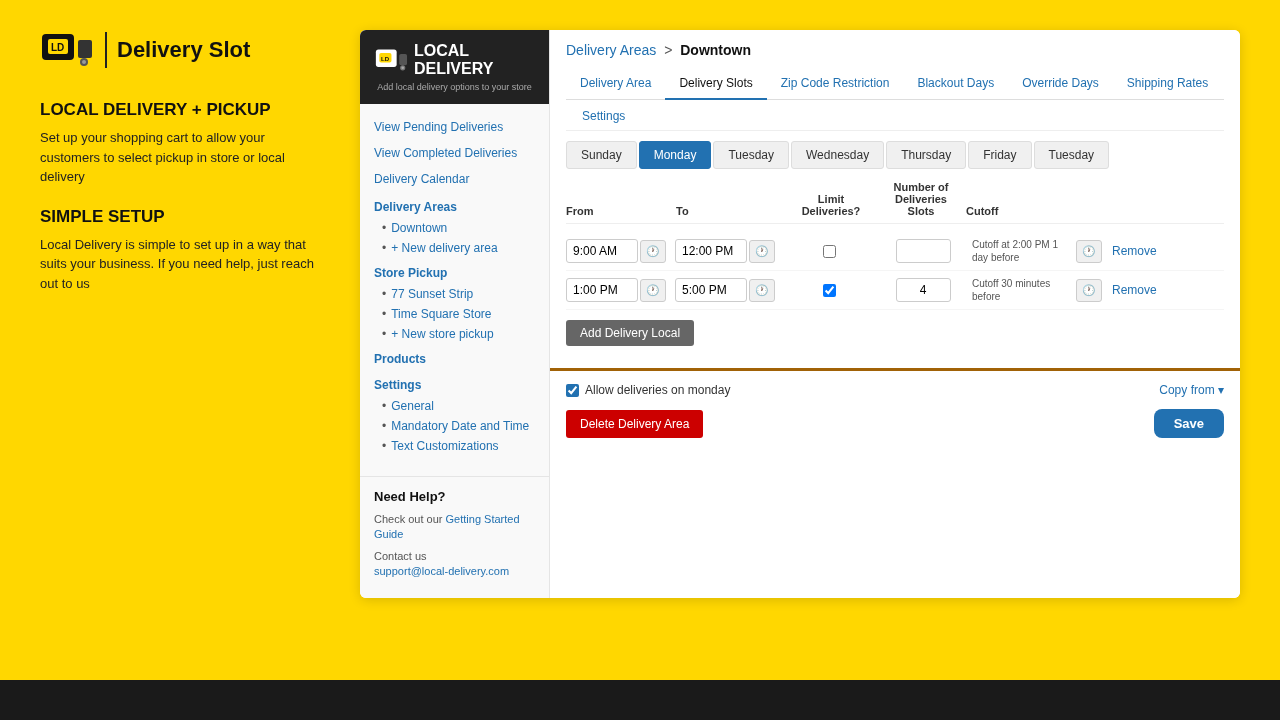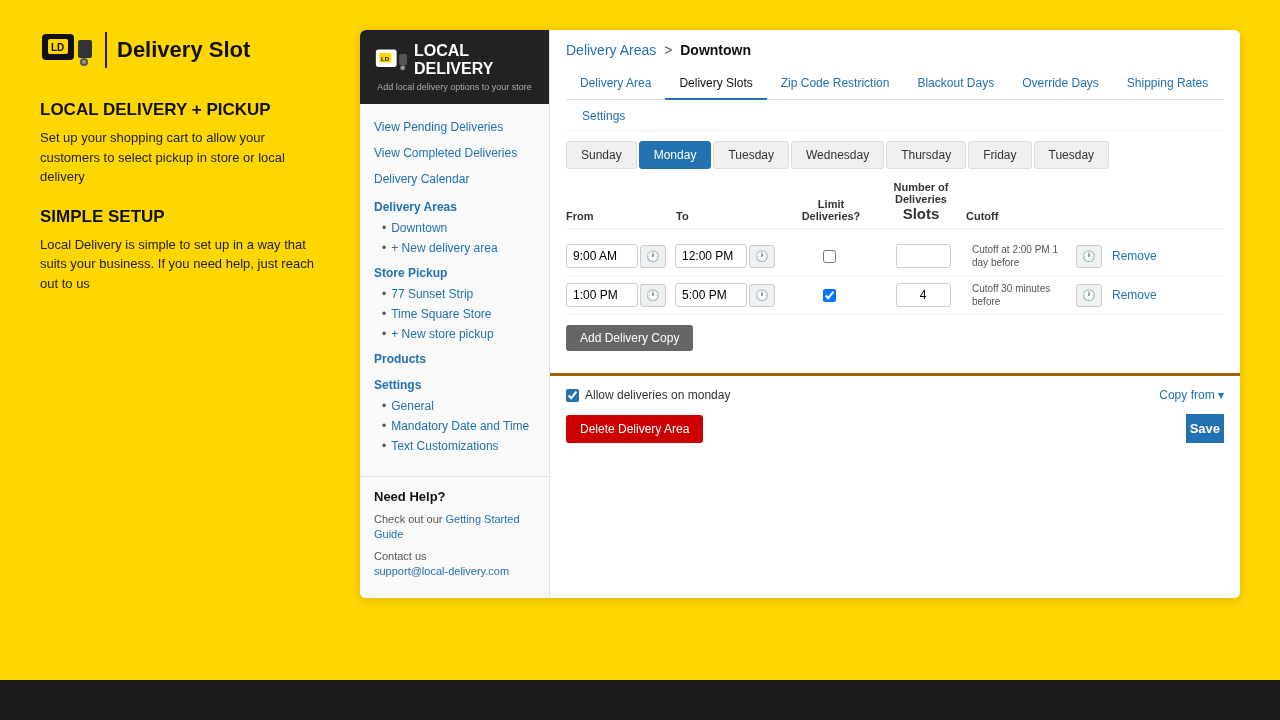--- a/index.html
+++ b/index.html
@@ -347,25 +347,25 @@
       display: flex;
       align-items: center;
       gap: 10px;
     }
     .copy-from-link {
       font-size: 12px;
       color: #2271b1;
       cursor: pointer;
     }
     .save-btn {
-      padding: 7px 4px;
+      padding: 7px 20px;
       background: #2271b1;
       color: #fff;
       border: none;
-      border-radius: 0;
+      border-radius: 8px;
       font-size: 13px;
       cursor: pointer;
       font-weight: 600;
     }
     .footer-bar {
       background: #1a1a1a;
       height: 40px;
     }
   </style>
 </head>
@@ -481,21 +481,21 @@
             <div class="slots-header">
               <div class="col-from">From</div>
               <div class="col-to">To</div>
               <div class="col-limit" style="width:90px;">
                 <div style="font-size:11px;font-weight:600;color:#333;">Limit</div>
                 <div style="font-size:11px;font-weight:600;color:#333;">Deliveries?</div>
               </div>
               <div style="width:90px;text-align:center;">
                 <div style="font-size:11px;font-weight:600;color:#333;">Number of</div>
                 <div style="font-size:11px;font-weight:600;color:#333;">Deliveries</div>
-                <div style="font-size:15px;font-weight:600;color:#333;">Slots</div>
+                <div style="font-size:11px;font-weight:600;color:#333;">Slots</div>
               </div>
               <div class="col-cutoff">Cutoff</div>
             </div>
 
             
             <div class="slot-row">
               <div class="time-input-group">
                 <input class="time-input" type="text" value="9:00 AM" style="">
                 <button class="clock-btn">🕐</button>
               </div>
@@ -532,21 +532,21 @@
               <div style="width:90px;display:flex;justify-content:center;">
                 <input class="number-input" type="text" value="4" style="">
               </div>
               <div class="cutoff-cell">
                 <div class="cutoff-text">Cutoff 30 minutes before</div>
                 <button class="clock-btn">🕐</button>
               </div>
               <span class="remove-link">Remove</span>
             </div>
 
-            <button class="add-slot-btn">Add Delivery Copy</button>
+            <button class="add-slot-btn">Add Delivery Local</button>
           </div>
 
           <div class="footer-actions">
             <div class="footer-left">
               <div class="allow-checkbox-row">
                 <input type="checkbox" checked="" class="allow-checkbox" style="">
                 <span>Allow deliveries on monday</span>
               </div>
             </div>
             <div class="footer-right">

